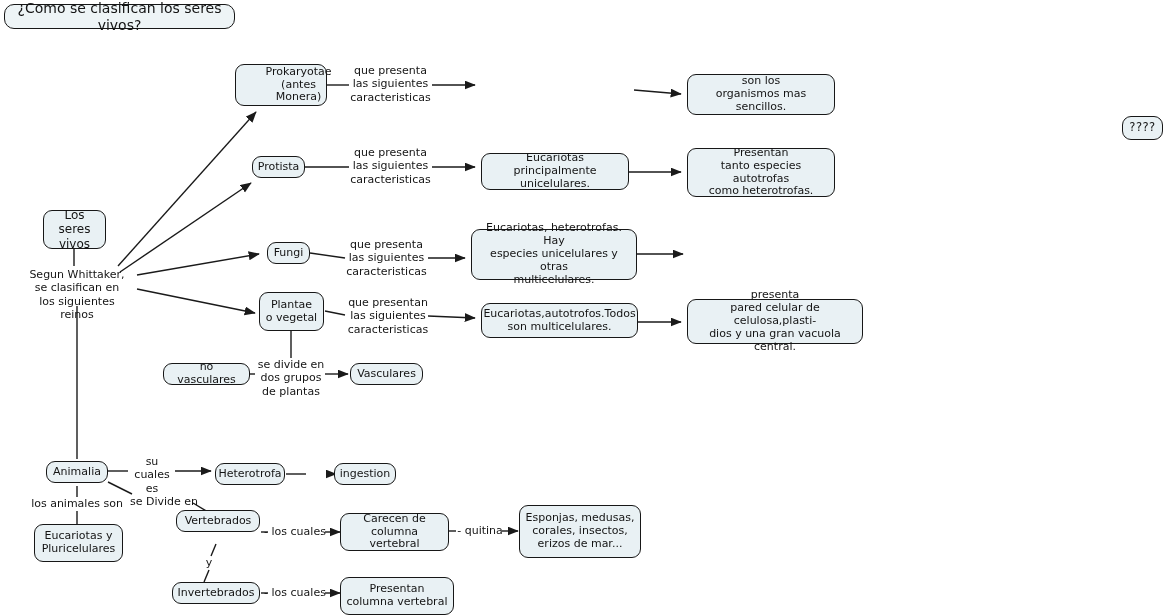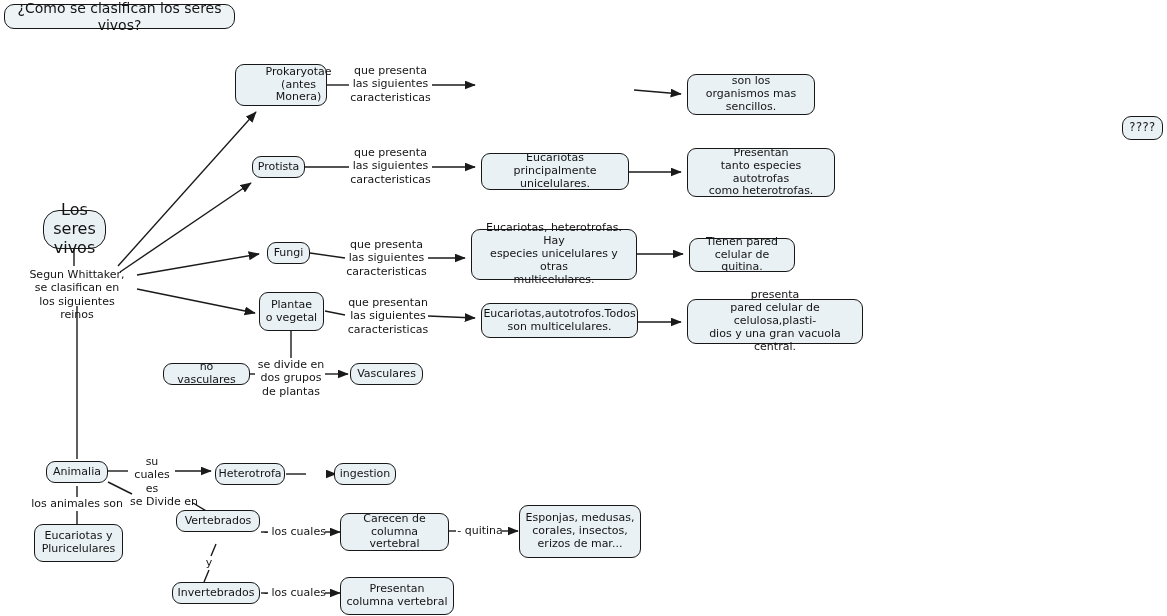--- a/index.html
+++ b/index.html
@@ -20,21 +20,21 @@
     text-align:center;
     line-height:1.18;
     white-space:pre-line;
     padding:2px 5px;
   }
   .node.title{
     background:#eef4f6;border-radius:10px;border-width:1.5px;
     font-size:14px;padding:3px 10px;
   }
   .node.small{font-size:11px;}
-  .node.med{font-size:16px;border-radius:16px;}
+  .node.med{font-size:12px;}
   .label{
     position:absolute;
     font-size:11px;
     line-height:1.22;
     text-align:center;
     white-space:pre-line;
     color:#141414;
     background:transparent;
   }
   .qmark{font-size:11.5px;letter-spacing:.5px;}
@@ -119,21 +119,21 @@
 los siguientes reinos</div>
 
   <div class="node small" style="left:235px;top:64px;width:92px;height:42px;padding-left:40px;">Prokaryotae
 (antes Monera)</div>
 
   <div class="label" style="left:348px;top:64px;width:85px;">que presenta
 las siguientes
 caracteristicas</div>
 
 
-  <div class="node small" style="left:687px;top:74px;width:128px;height:41px;">son los
+  <div class="node small" style="left:687px;top:74px;width:148px;height:41px;">son los
 organismos mas sencillos.</div>
 
   <div class="node small" style="left:252px;top:156px;width:53px;height:22px;">Protista</div>
 
   <div class="label" style="left:348px;top:146px;width:85px;">que presenta
 las siguientes
 caracteristicas</div>
 
   <div class="node small" style="left:481px;top:153px;width:148px;height:37px;">Eucariotas principalmente
 unicelulares.</div>
@@ -145,22 +145,20 @@
   <div class="node small" style="left:267px;top:242px;width:43px;height:22px;">Fungi</div>
 
   <div class="label" style="left:344px;top:238px;width:85px;">que presenta
 las siguientes
 caracteristicas</div>
 
   <div class="node small" style="left:471px;top:229px;width:166px;height:51px;">Eucariotas, heterotrofas. Hay
 especies unicelulares y otras
 multicelulares.</div>
 
-  <div class="node small" style="left:689px;top:238px;width:106px;height:34px;">Tienen pared
-celular de quitina.</div>
 
   <div class="node small" style="left:259px;top:292px;width:65px;height:39px;">Plantae
 o vegetal</div>
 
   <div class="label" style="left:344px;top:296px;width:88px;">que presentan
 las siguientes
 caracteristicas</div>
 
   <div class="node small" style="left:481px;top:303px;width:157px;height:35px;">Eucariotas,autotrofos.Todos
 son multicelulares.</div>

